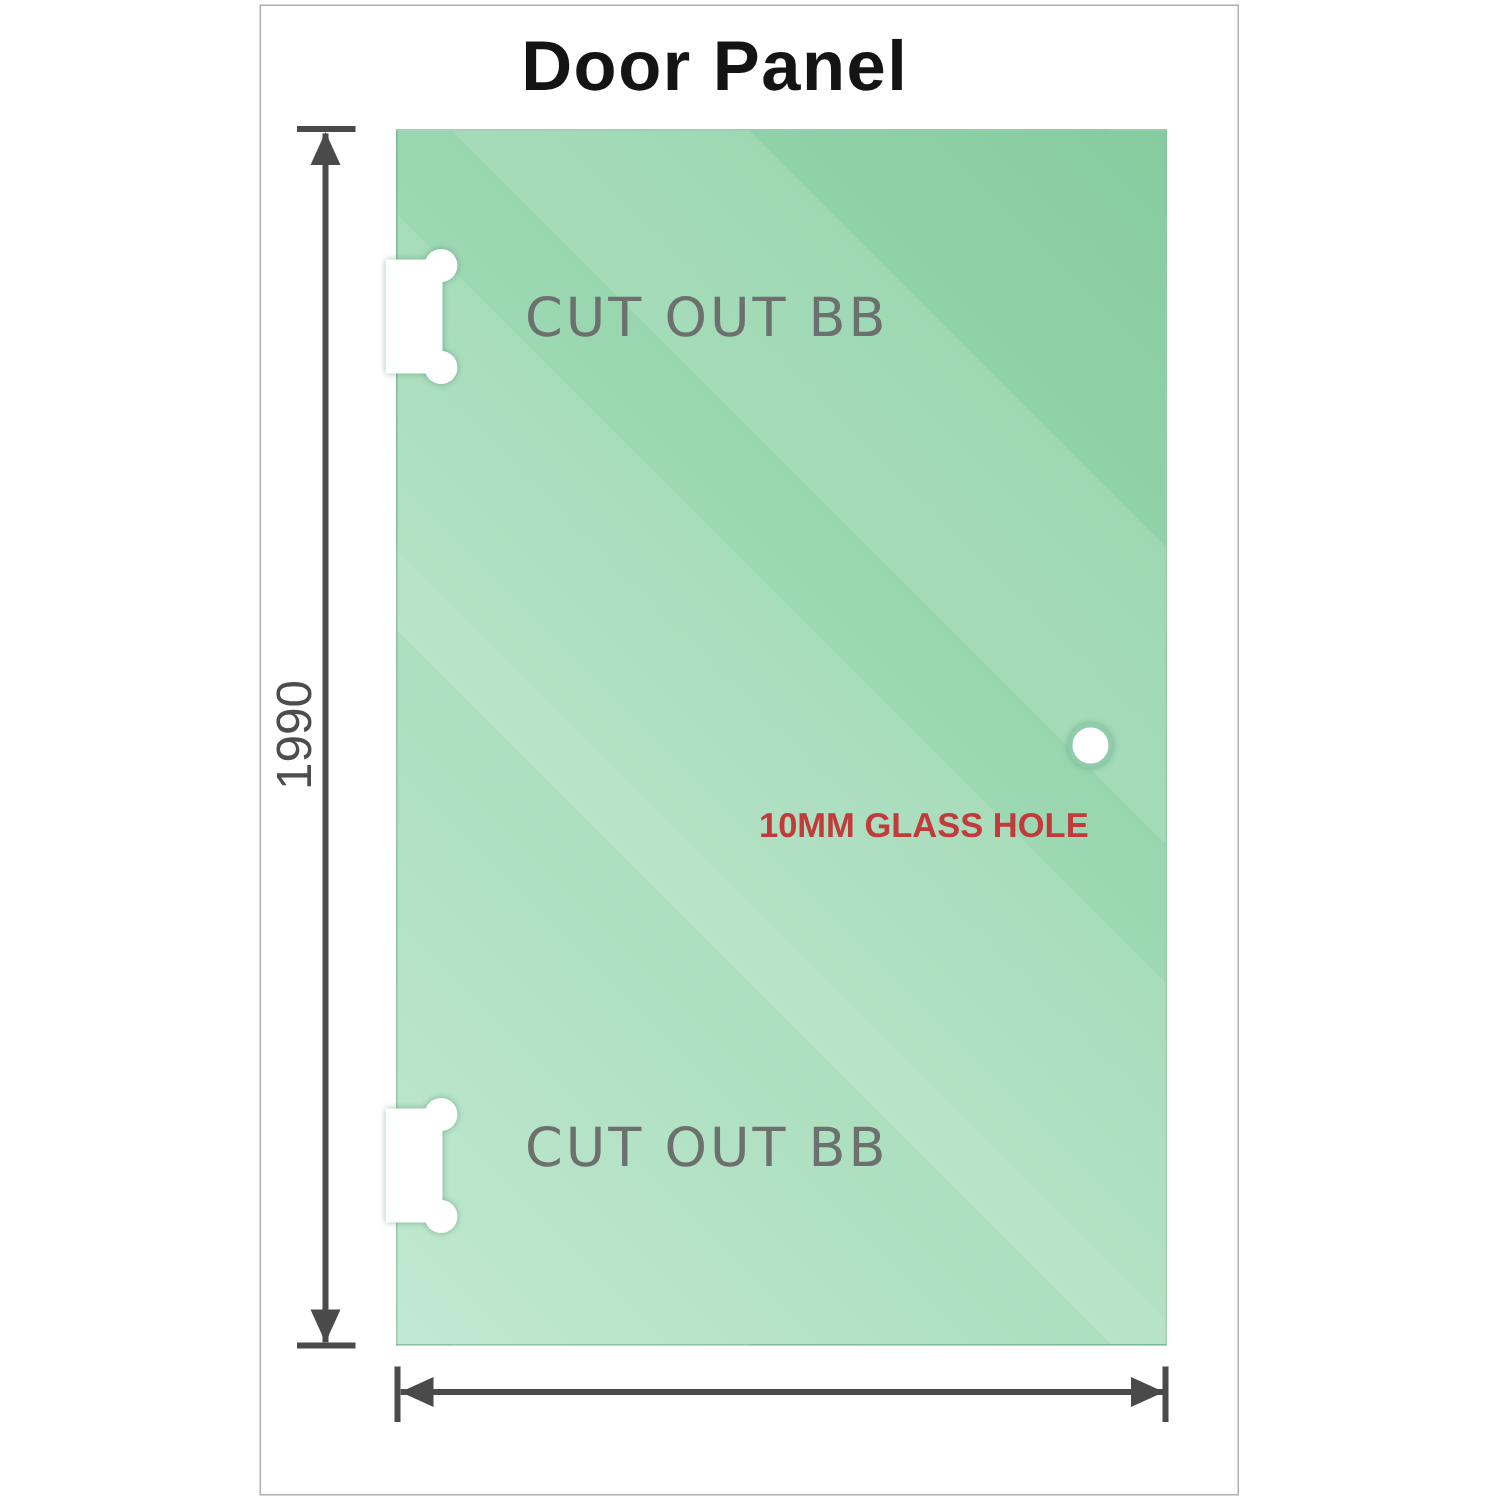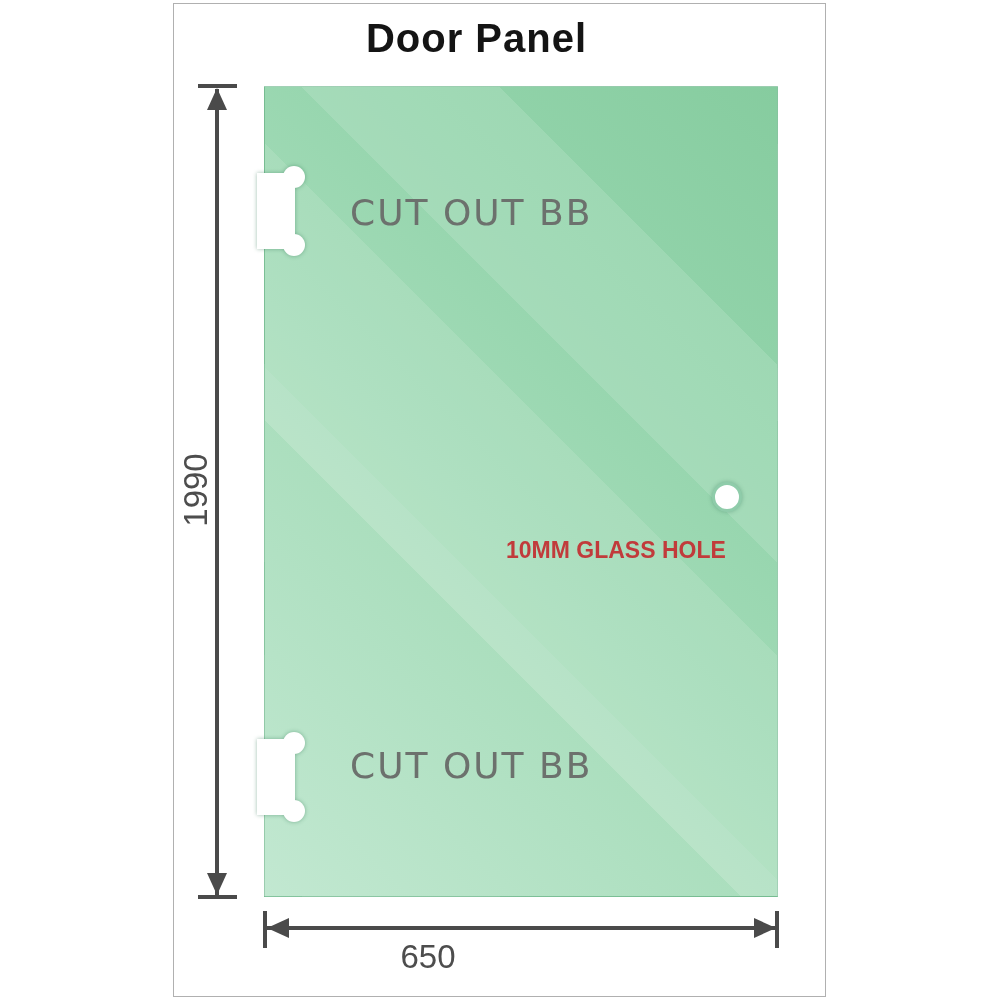--- a/index.html
+++ b/index.html
@@ -24,21 +24,21 @@
     border: 1px solid #b0b0b0;
     background: #ffffff;
   }
   .title {
     position: absolute;
     left: 173px;
     top: 16px;
     width: 607px;
     margin: 0;
     text-align: center;
-    font-size: 40px;
+    font-size: 47px;
     font-weight: bold;
     letter-spacing: 1px;
     color: #141414;
   }
   
   .panel {
     position: absolute;
     left: 264px;
     top: 86px;
     width: 514px;
@@ -191,15 +191,14 @@
   <div class="dim v-cap-bottom"></div>
   <div class="arrow arrow-up"></div>
   <div class="arrow arrow-down"></div>
   <div class="dim-label height-label">1990</div>
 
   <div class="dim h-dim-line"></div>
   <div class="dim h-cap-left"></div>
   <div class="dim h-cap-right"></div>
   <div class="arrow arrow-left"></div>
   <div class="arrow arrow-right"></div>
-  <div class="dim-label width-label">650</div>
 
 </div>
 
 </body></html>

